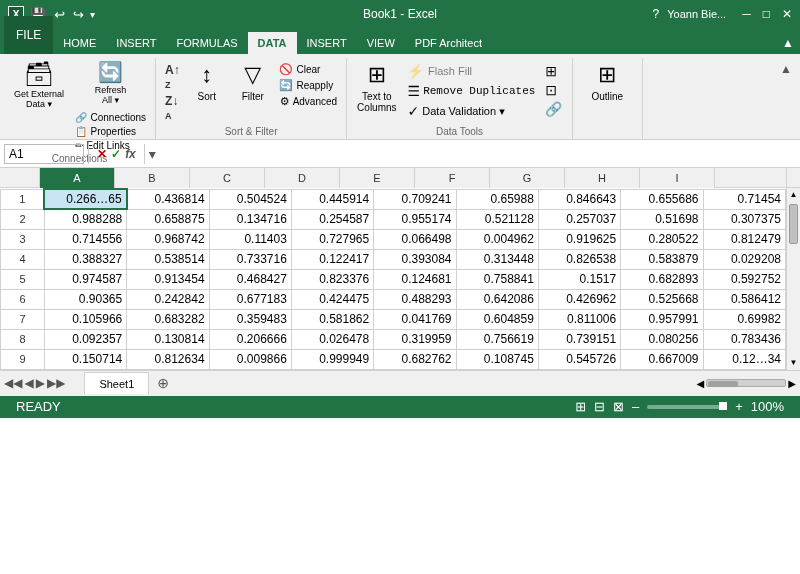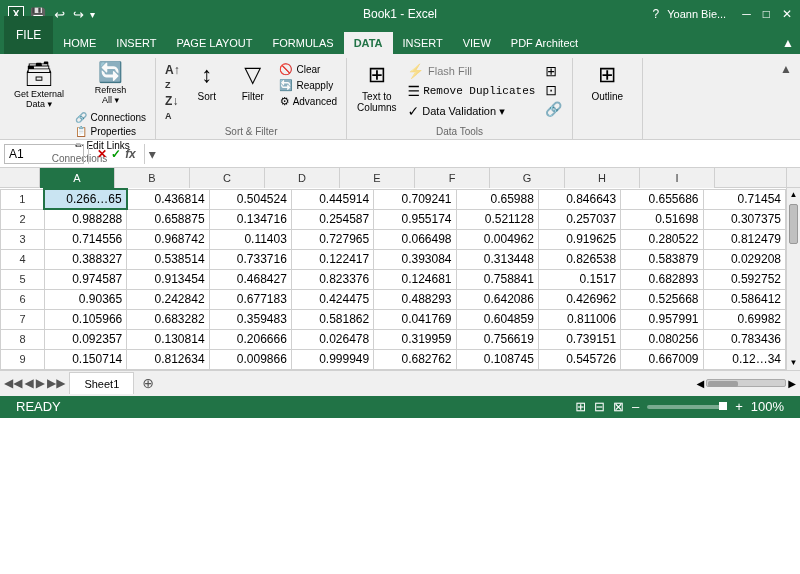--- a/index.html
+++ b/index.html
@@ -181,20 +181,21 @@
     .sheet-tab {
       padding: 2px 14px;
       border: 1px solid #d0d0d0;
       border-bottom: none;
       background: white;
       font-size: 11px;
       cursor: pointer;
       height: 22px;
       display: flex;
       align-items: center;
+      margin-left: 15px;
     }
     .add-sheet { padding: 2px 8px; cursor: pointer; font-size: 14px; color: #555; }
     .nav-arrows { display: flex; gap: 2px; margin-right: 4px; color: #555; }
 
     
     .status-bar {
       background: #217346;
       color: white;
       height: 22px;
       display: flex;
@@ -245,21 +246,20 @@
     <span style="color:white;cursor:pointer;font-size:12px;margin-left:8px;">─</span>
     <span style="color:white;cursor:pointer;font-size:12px;margin-left:4px;">□</span>
     <span style="color:white;cursor:pointer;font-size:12px;margin-left:4px;">✕</span>
   </div>
 </div>
 
 <div class="ribbon-tabs">
   <div class="file-tab">FILE</div>
   <div class="ribbon-tab">HOME</div>
   <div class="ribbon-tab">INSERT</div>
-  <div class="ribbon-tab">PAGE LAYOUT</div>
   <div class="ribbon-tab">FORMULAS</div>
   <div class="ribbon-tab active">DATA</div>
   <div class="ribbon-tab">INSERT</div>
   <div class="ribbon-tab">VIEW</div>
   <div class="ribbon-tab">PDF Architect</div>
   <div style="flex:1;"></div>
   <div style="color:white;padding:4px 6px;cursor:pointer;font-size:12px;">▲</div>
 </div>
 
 <div class="ribbon">

